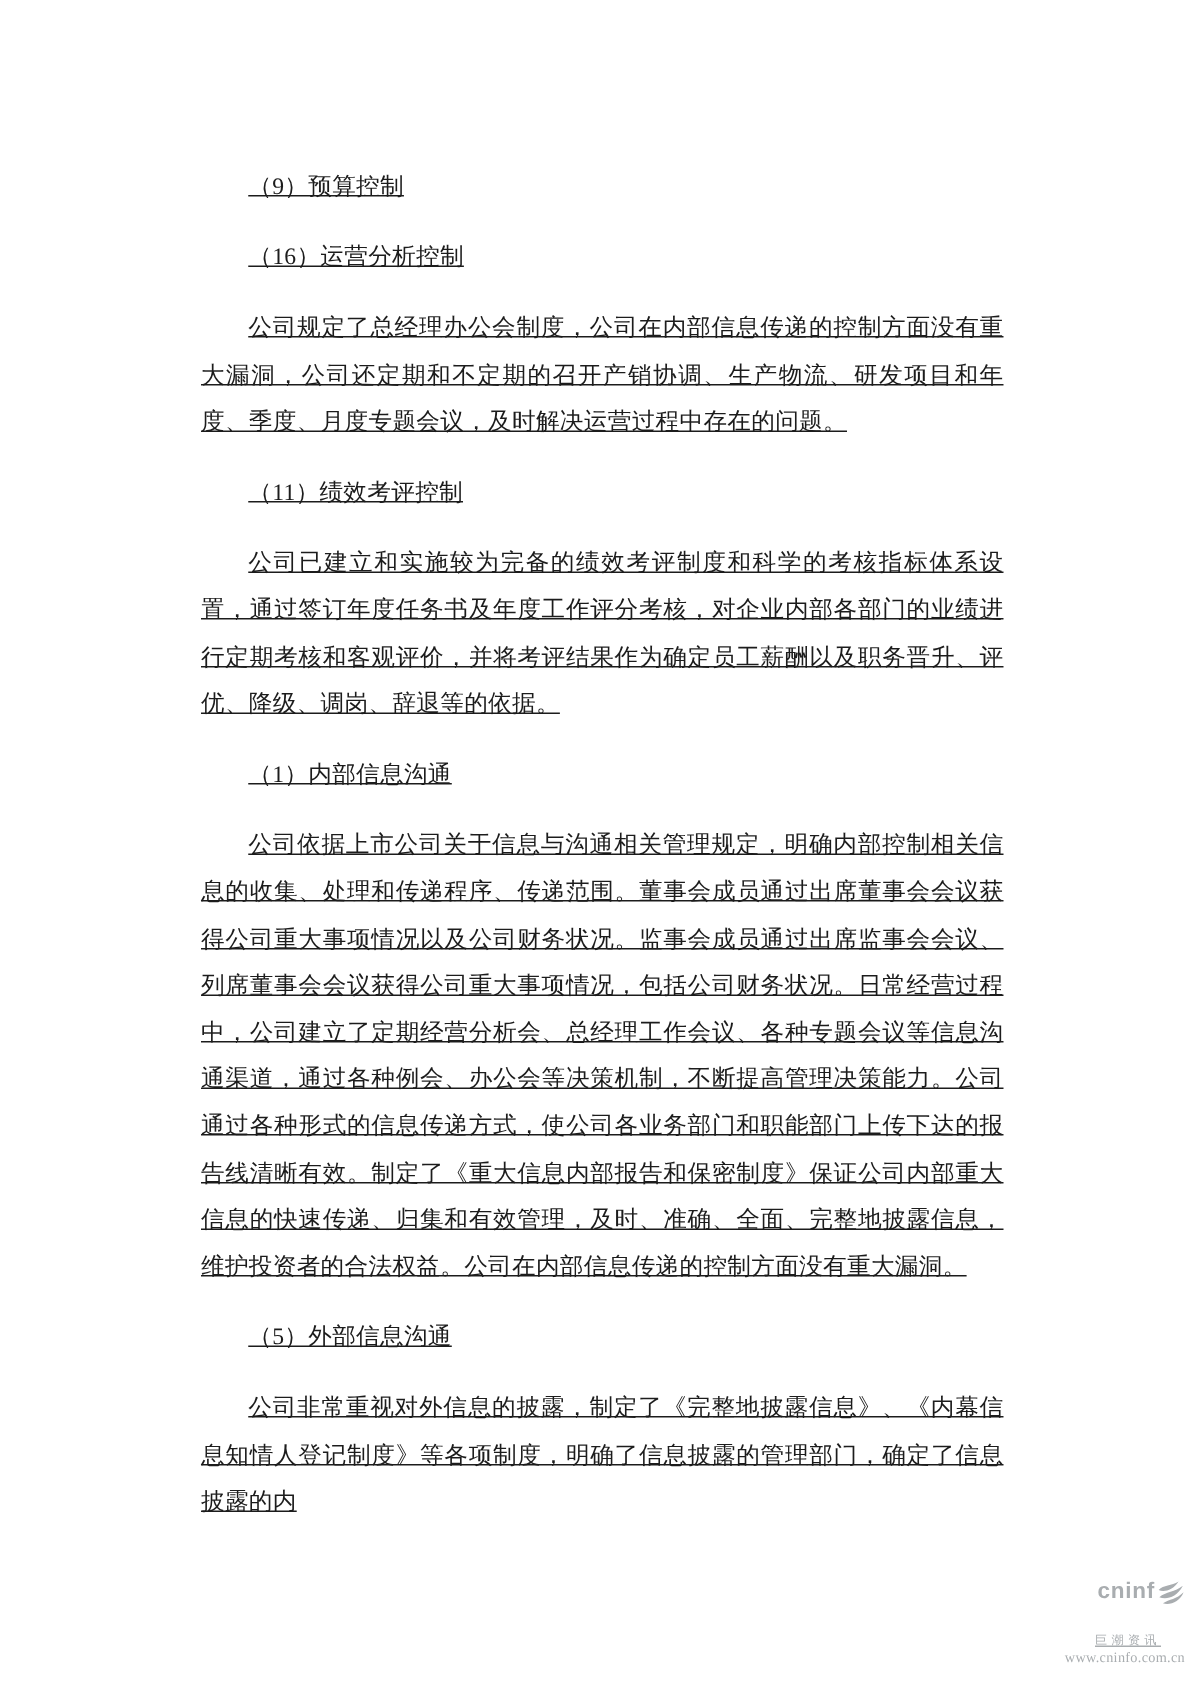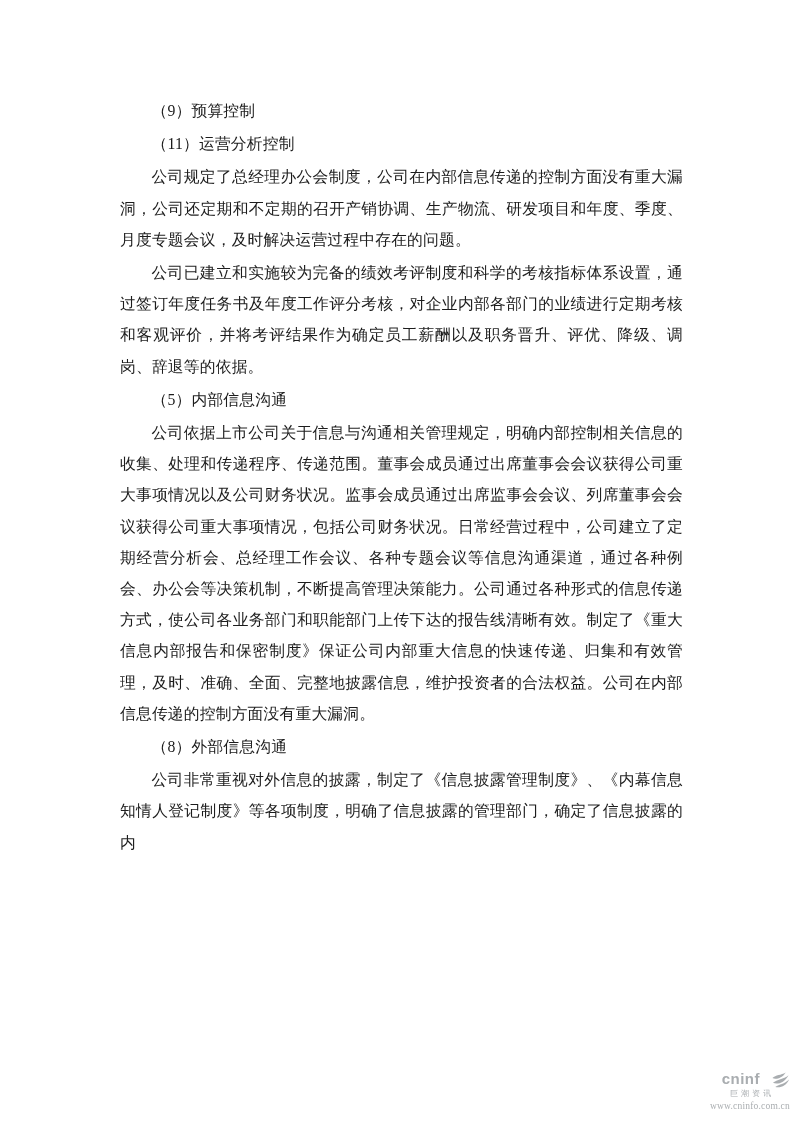--- a/index.html
+++ b/index.html
@@ -19,71 +19,74 @@
     left: 118px; top: 93px;
     width: 567px;
     font-size: 15.75px;
     line-height: 31.2px;
     color: #1c1c1c;
     text-align: justify;
     letter-spacing: 0.2px;
   }
   .content p {
     text-indent: 2em;
-    margin: 2px;
+    margin: 16px;
+    text-decoration: underline;
   }
   .watermark {
     position: absolute;
     right: 3px; bottom: 11px;
     width: 120px;
     text-align: right;
     color: #a9adb0;
     font-family: "Liberation Sans", "DejaVu Sans", sans-serif;
     line-height: 1.1;
     user-select: none;
   }
   .wm-row {
     display: flex;
     align-items: center;
     justify-content: flex-end;
-    gap: 11px;
+    gap: 1px;
   }
   .wm-brand {
     font-size: 15px;
     font-weight: bold;
     letter-spacing: 0.5px;
   }
   .wm-swirl { width: 19px; height: 19px; display: block; }
   .wm-cn {
     font-size: 8px;
     letter-spacing: 3px;
-    margin-top: 1px;
+    margin-top: 19px;
     padding-right: 16px;
+    text-decoration: underline;
   }
   .wm-url {
     font-size: 9.5px;
     margin-top: 2px;
     letter-spacing: 0.2px;
     font-family: Liberation Serif, serif;
   }
 </style>
 </head>
 <body>
 
 <div class="page">
 
   <div class="content">
     <p>（9）预算控制</p>
-    <p>（11）运营分析控制</p>
+    <p>（16）运营分析控制</p>
     <p>公司规定了总经理办公会制度，公司在内部信息传递的控制方面没有重大漏洞，公司还定期和不定期的召开产销协调、生产物流、研发项目和年度、季度、月度专题会议，及时解决运营过程中存在的问题。</p>
+    <p>（11）绩效考评控制</p>
     <p>公司已建立和实施较为完备的绩效考评制度和科学的考核指标体系设置，通过签订年度任务书及年度工作评分考核，对企业内部各部门的业绩进行定期考核和客观评价，并将考评结果作为确定员工薪酬以及职务晋升、评优、降级、调岗、辞退等的依据。</p>
-    <p>（5）内部信息沟通</p>
+    <p>（1）内部信息沟通</p>
     <p>公司依据上市公司关于信息与沟通相关管理规定，明确内部控制相关信息的收集、处理和传递程序、传递范围。董事会成员通过出席董事会会议获得公司重大事项情况以及公司财务状况。监事会成员通过出席监事会会议、列席董事会会议获得公司重大事项情况，包括公司财务状况。日常经营过程中，公司建立了定期经营分析会、总经理工作会议、各种专题会议等信息沟通渠道，通过各种例会、办公会等决策机制，不断提高管理决策能力。公司通过各种形式的信息传递方式，使公司各业务部门和职能部门上传下达的报告线清晰有效。制定了《重大信息内部报告和保密制度》保证公司内部重大信息的快速传递、归集和有效管理，及时、准确、全面、完整地披露信息，维护投资者的合法权益。公司在内部信息传递的控制方面没有重大漏洞。</p>
-    <p>（8）外部信息沟通</p>
-    <p>公司非常重视对外信息的披露，制定了《信息披露管理制度》、《内幕信息知情人登记制度》等各项制度，明确了信息披露的管理部门，确定了信息披露的内</p>
+    <p>（5）外部信息沟通</p>
+    <p>公司非常重视对外信息的披露，制定了《完整地披露信息》、《内幕信息知情人登记制度》等各项制度，明确了信息披露的管理部门，确定了信息披露的内</p>
   </div>
 
   <div class="watermark">
     <div class="wm-row">
       <span class="wm-brand">cninf</span>
       <svg class="wm-swirl" viewBox="0 0 20 20" aria-hidden="true">
         <g fill="#a9adb0">
           <path d="M1.5 8.5 C5 10 11.5 9 15.5 2.5 C10.5 5.5 5 4.8 1.5 8.5 Z"></path>
           <path d="M2 13.5 C6.5 15.5 14 14 18.5 5.5 C13 10 6.5 9.6 2 13.5 Z"></path>
           <path d="M4.5 17.8 C9.5 19.5 16.5 16.5 19 10 C14 15 9 14.8 4.5 17.8 Z"></path>

